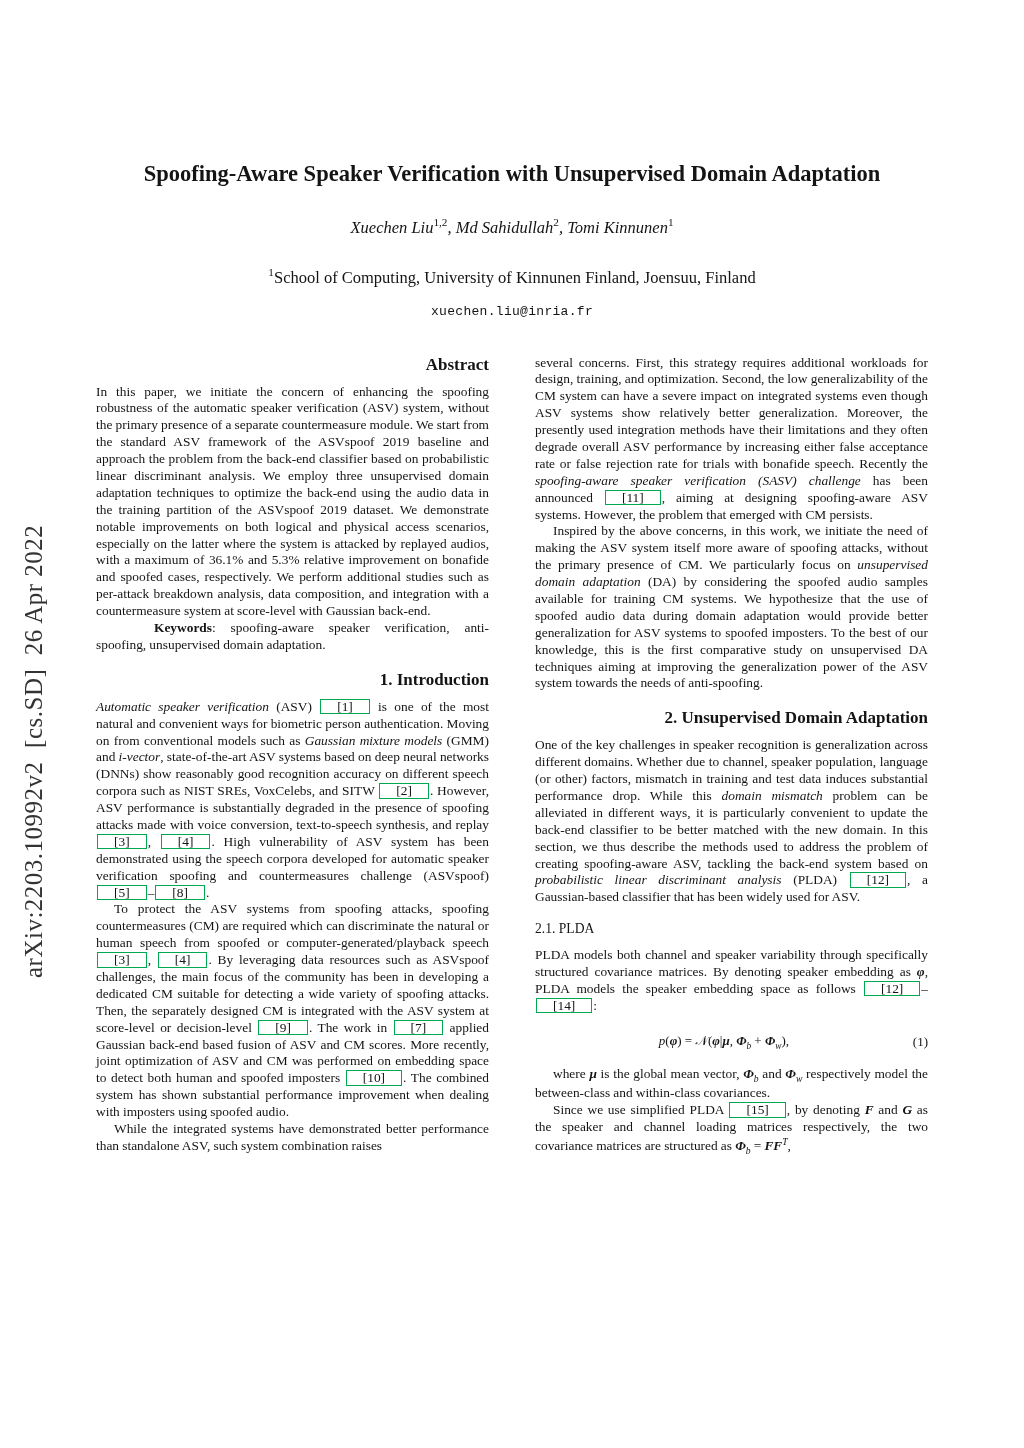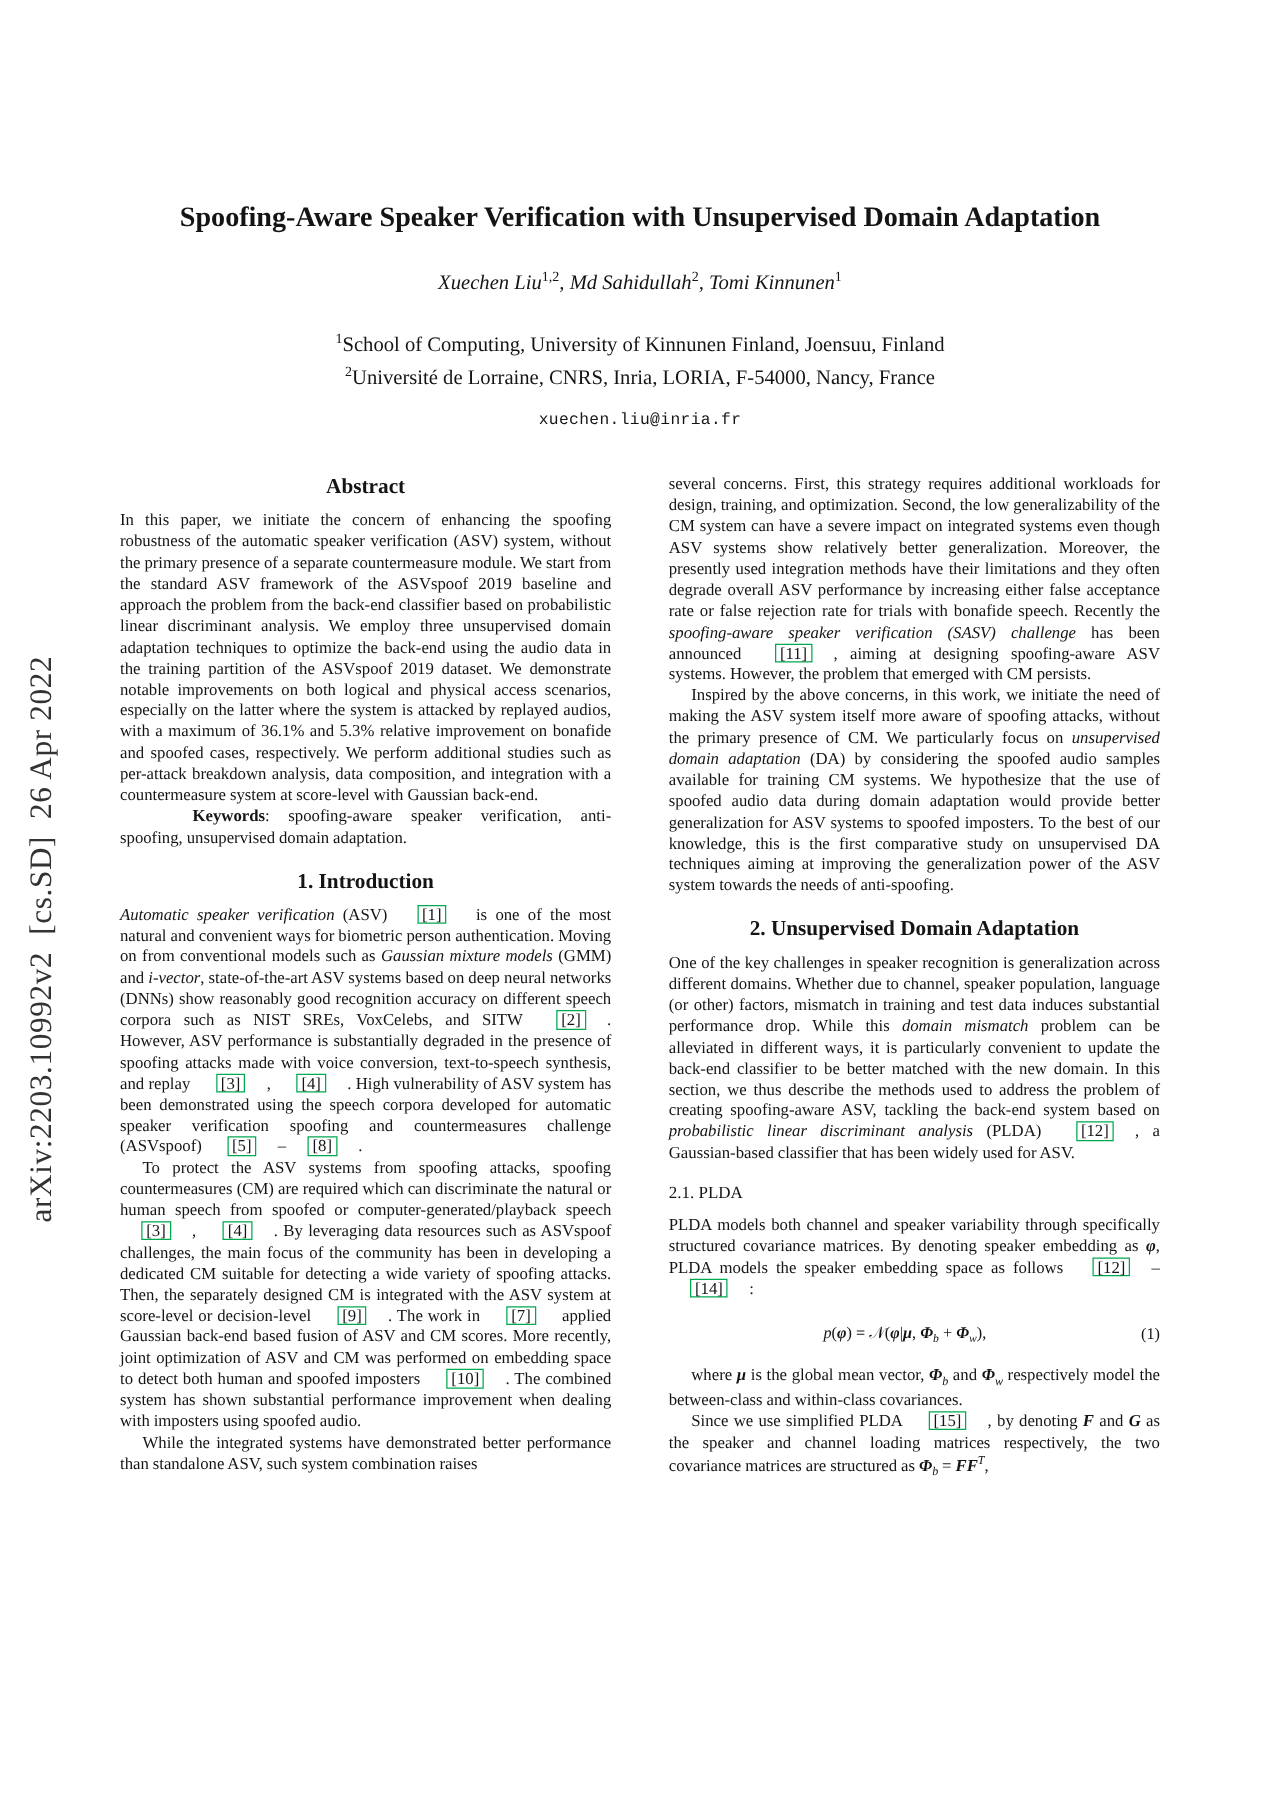--- a/index.html
+++ b/index.html
@@ -69,21 +69,21 @@
     gap: 46px;
     margin-top: 36px;
   }
   .col {
     flex: 1;
     min-width: 0;
   }
   .sec-head {
     font-size: 17px;
     font-weight: bold;
-    text-align: center;
+    text-align: right;
     margin: 16px 0 9px 0;
   }
   .sec-head.first {
     margin-top: 0;
   }
   .subsec-head {
     font-size: 13.6px;
     font-weight: normal;
     text-align: left;
     margin: 15px 0 10px 0;
@@ -96,22 +96,22 @@
     word-spacing: -0.2px;
   }
   .para.indent {
     text-indent: 18px;
   }
   .run-n  { }
   .run-i  { font-style: italic; }
   .run-b  { font-weight: bold; margin-left: 40px; }
   .run-c  {
     border: 1px solid var(--cite-box, #00a84f);
-    padding: 0px 3px;
-    margin: 0 17px;
+    padding: 0px 16px;
+    margin: 0 1px;
     line-height: 1;
     display: inline-block;
     text-indent: 0;
   }
   .run-sup  { vertical-align: super; font-size: 68%; font-style: normal; }
   .run-m    { font-style: italic; }
   .run-mb   { font-style: italic; font-weight: bold; }
   .run-msub { font-style: italic; vertical-align: sub; font-size: 72%; }
   .run-msup { font-style: italic; vertical-align: super; font-size: 72%; }
   .equation {
@@ -136,21 +136,20 @@
   <div class="arxiv-stamp">arXiv:2203.10992v2  [cs.SD]  26 Apr 2022</div>
 
   <div class="content">
 
     <h1 class="title">Spoofing-Aware Speaker Verification with Unsupervised Domain Adaptation</h1>
 
     <div class="authors"><span class="run-i">Xuechen Liu</span><span class="run-sup">1,2</span><span class="run-i">, Md Sahidullah</span><span class="run-sup">2</span><span class="run-i">, Tomi Kinnunen</span><span class="run-sup">1</span></div>
 
     <div class="affiliations">
       <div class="affil"><span class="run-sup">1</span><span class="run-n">School of Computing, University of Kinnunen Finland, Joensuu, Finland</span></div>
-      <div class="affil"><span class="run-sup">2</span><span class="run-n">Université de Lorraine, CNRS, Inria, LORIA, F-54000, Nancy, France</span></div>
     </div>
 
     <div class="email">xuechen.liu@inria.fr</div>
 
     <div class="columns">
 
       <div class="col">
         <h2 class="sec-head first">Abstract</h2>
         <div class="paras">
             <p class="para"><span class="run-n">In this paper, we initiate the concern of enhancing the spoofing robustness of the automatic speaker verification (ASV) system, without the primary presence of a separate countermeasure module. We start from the standard ASV framework of the ASVspoof 2019 baseline and approach the problem from the back-end classifier based on probabilistic linear discriminant analysis. We employ three unsupervised domain adaptation techniques to optimize the back-end using the audio data in the training partition of the ASVspoof 2019 dataset. We demonstrate notable improvements on both logical and physical access scenarios, especially on the latter where the system is attacked by replayed audios, with a maximum of 36.1% and 5.3% relative improvement on bonafide and spoofed cases, respectively. We perform additional studies such as per-attack breakdown analysis, data composition, and integration with a countermeasure system at score-level with Gaussian back-end.</span></p>

